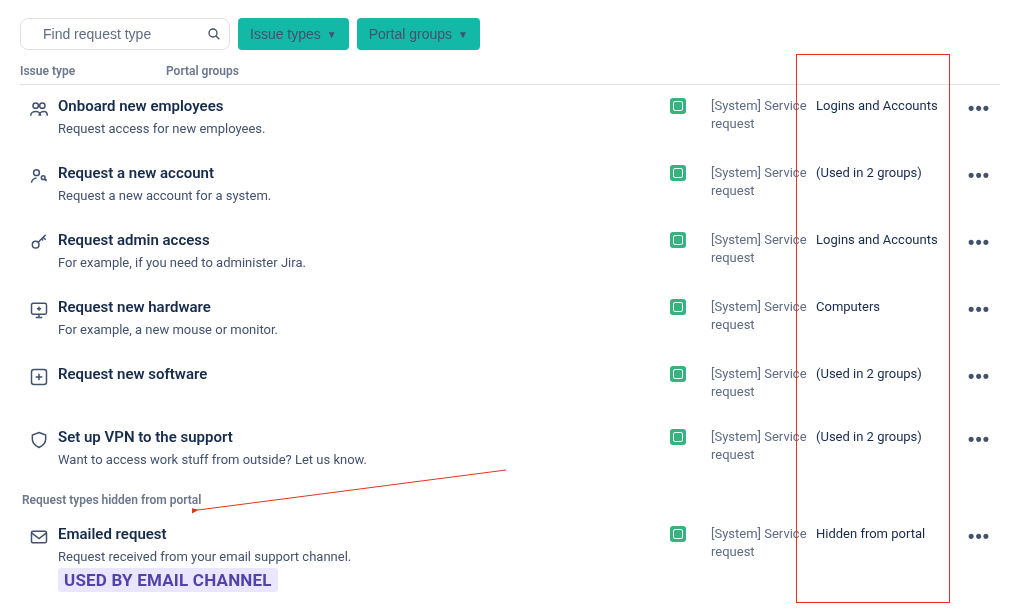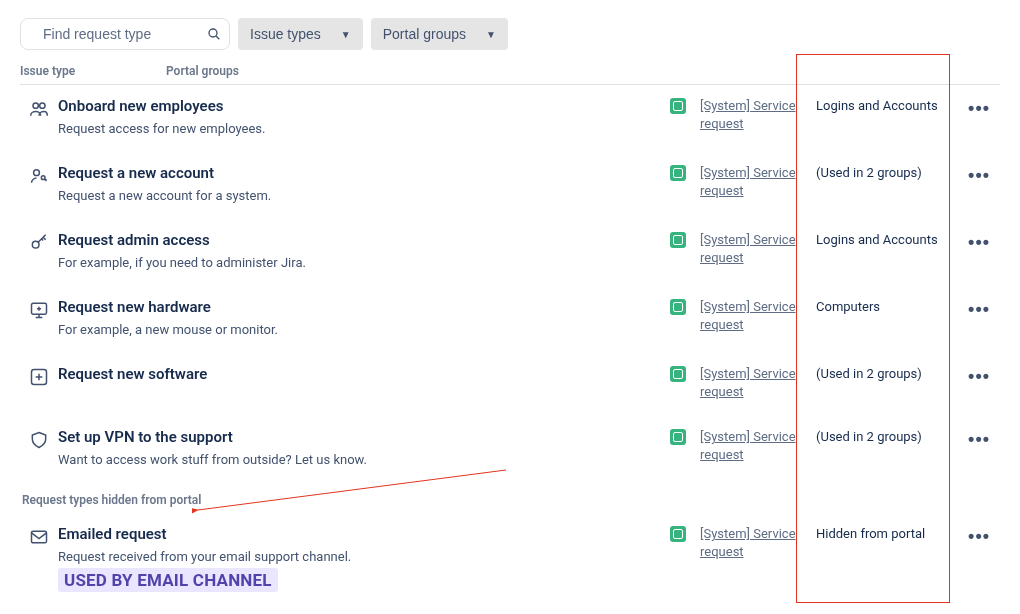--- a/index.html
+++ b/index.html
@@ -34,24 +34,24 @@
     right: 8px;
     top: 50%;
     transform: translateY(-50%);
     color: #42526E;
     pointer-events: none;
   }
 
   .dropdown-btn {
     display: inline-flex;
     align-items: center;
-    gap: 20px;
+    gap: 6px;
     height: 32px;
     padding: 0 12px;
-    background: #e5e5e5;
+    background: #14b8a6;
     border: none;
     border-radius: 4px;
     font-size: 14px;
     color: #42526E;
     font-weight: 500;
     cursor: pointer;
     justify-content: flex-end;
   }
   .chevron { font-size: 10px; color: #42526E; }
 
@@ -91,24 +91,23 @@
     margin-bottom: 6px;
   }
   .row-desc {
     font-size: 13px;
     color: #42526E;
   }
   .row-issue {
     flex: 0 0 146px;
     display: flex;
     align-items: flex-start;
-    gap: 14px;
+    gap: 25px;
     color: #5E6C84;
     font-size: 13px;
-    text-decoration: underline;
   }
   .issue-badge {
     width: 16px;
     height: 16px;
     background: #36B37E;
     border-radius: 3px;
     flex-shrink: 0;
     margin-top: 1px;
     position: relative;
   }

